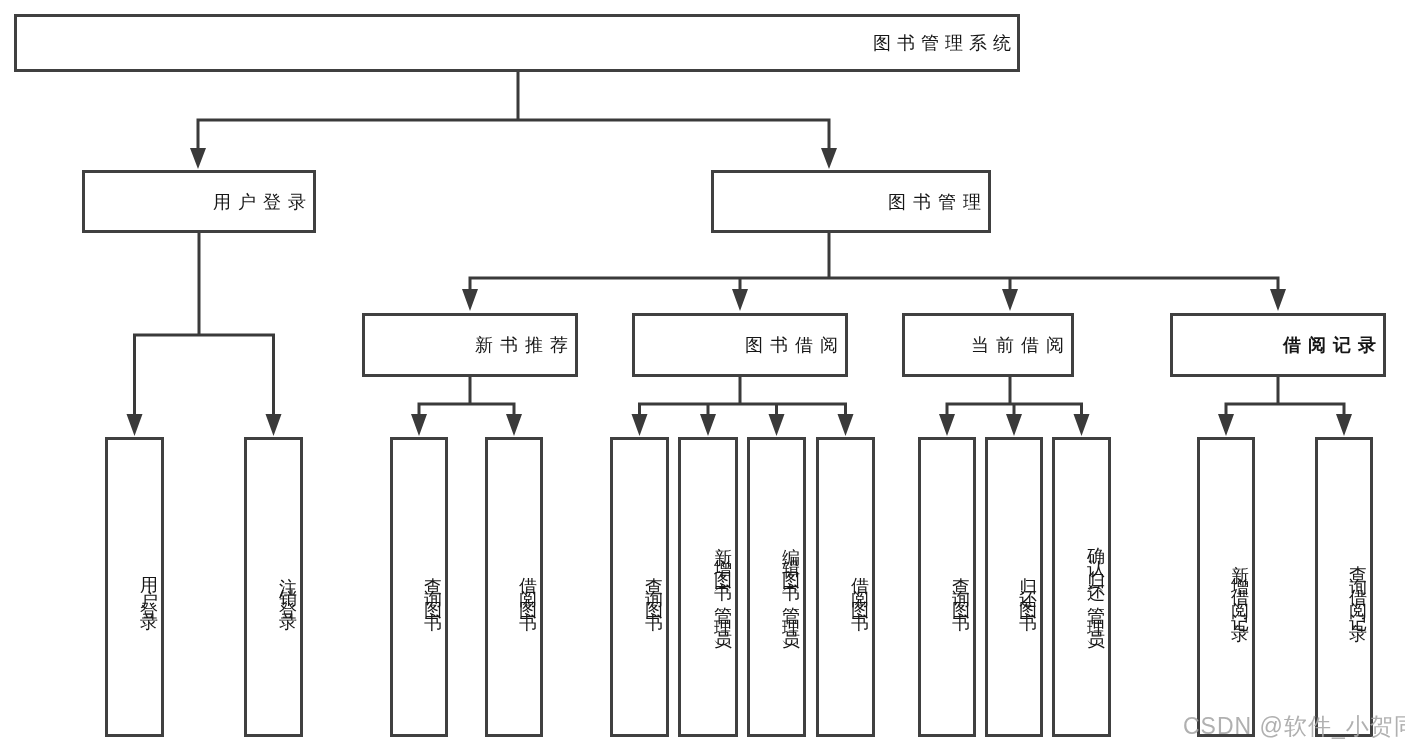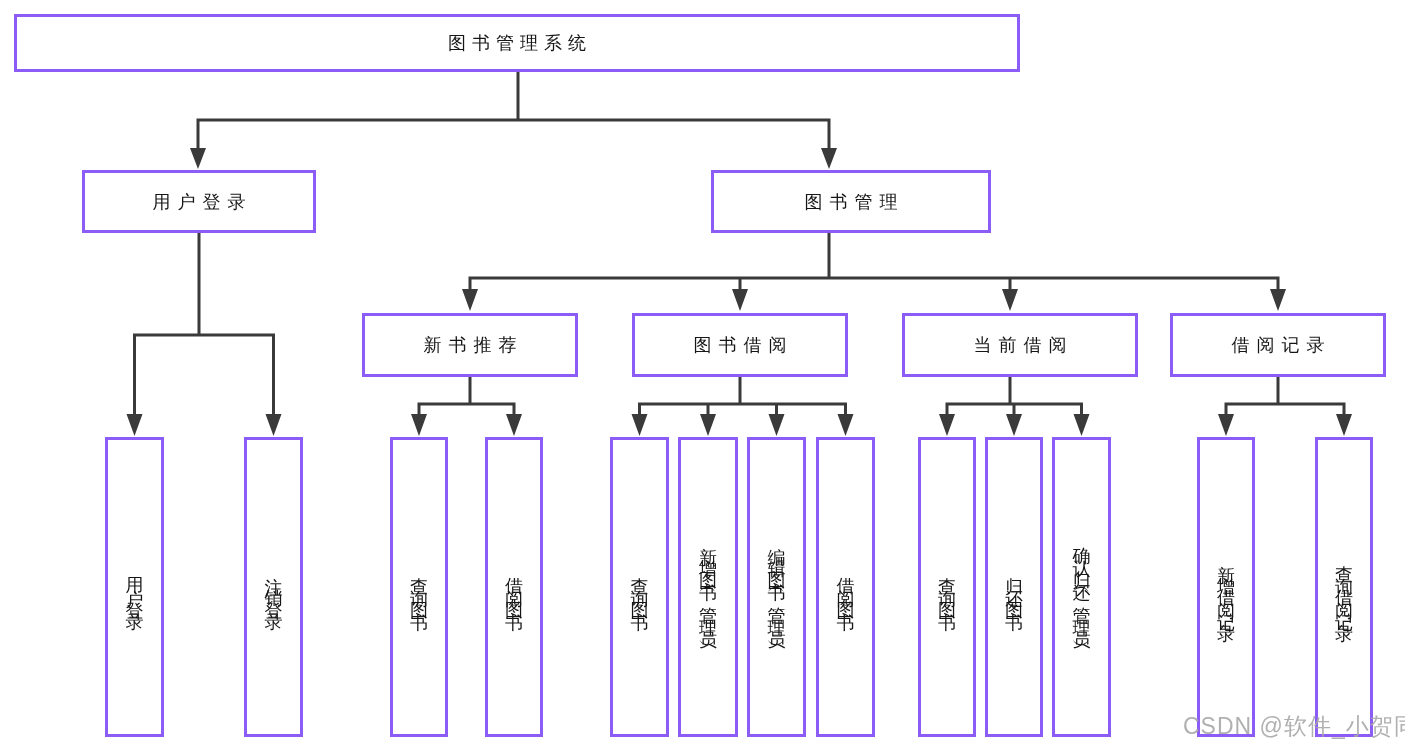--- a/index.html
+++ b/index.html
@@ -23,24 +23,24 @@
   }
   svg.connectors {
     position: absolute;
     left: 0; top: 0;
     z-index: 1;
   }
   .box {
     position: absolute;
     box-sizing: border-box;
     background: #ffffff;
-    border: 3px solid #8b5cf6;
+    border: 3px solid #404040;
     display: flex;
     align-items: center;
-    justify-content: center;
+    justify-content: flex-end;
     z-index: 2;
   }
   .hlabel {
     font-size: 18px;
     letter-spacing: 7px;
     text-indent: 7px;
     white-space: nowrap;
     color: #161616;
   }
   .root-label {
@@ -116,24 +116,24 @@
   <div class="box" style="left:711px; top:170px; width:280px; height:63px;">
     <span class="hlabel">图书管理</span>
   </div>
 
   <div class="box" style="left:362px; top:313px; width:216px; height:64px;">
     <span class="hlabel">新书推荐</span>
   </div>
   <div class="box" style="left:632px; top:313px; width:216px; height:64px;font-family:Liberation Mono, monospace;">
     <span class="hlabel">图书借阅</span>
   </div>
-  <div class="box" style="left:902px; top:313px; width:236px; height:64px;">
+  <div class="box" style="left:902px; top:313px; width:172px; height:64px;">
     <span class="hlabel">当前借阅</span>
   </div>
-  <div class="box" style="left:1170px; top:313px; width:216px; height:64px;">
+  <div class="box" style="left:1170px; top:313px; width:216px; height:64px;font-weight:bold;">
     <span class="hlabel">借阅记录</span>
   </div>
 
   <div class="box" style="left:105px; top:437px; width:59px; height:300px;">
     <span class="vlabel">用户登录</span>
   </div>
   <div class="box" style="left:244px; top:437px; width:59px; height:300px;">
     <span class="vlabel">注销登录</span>
   </div>
 

